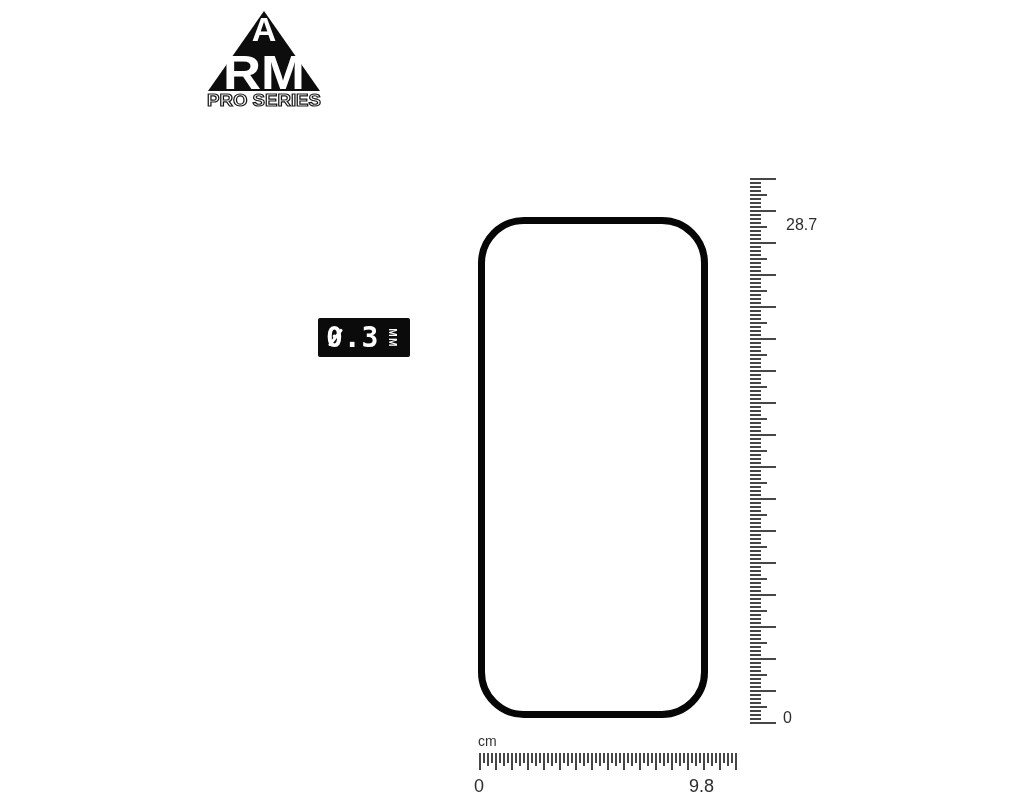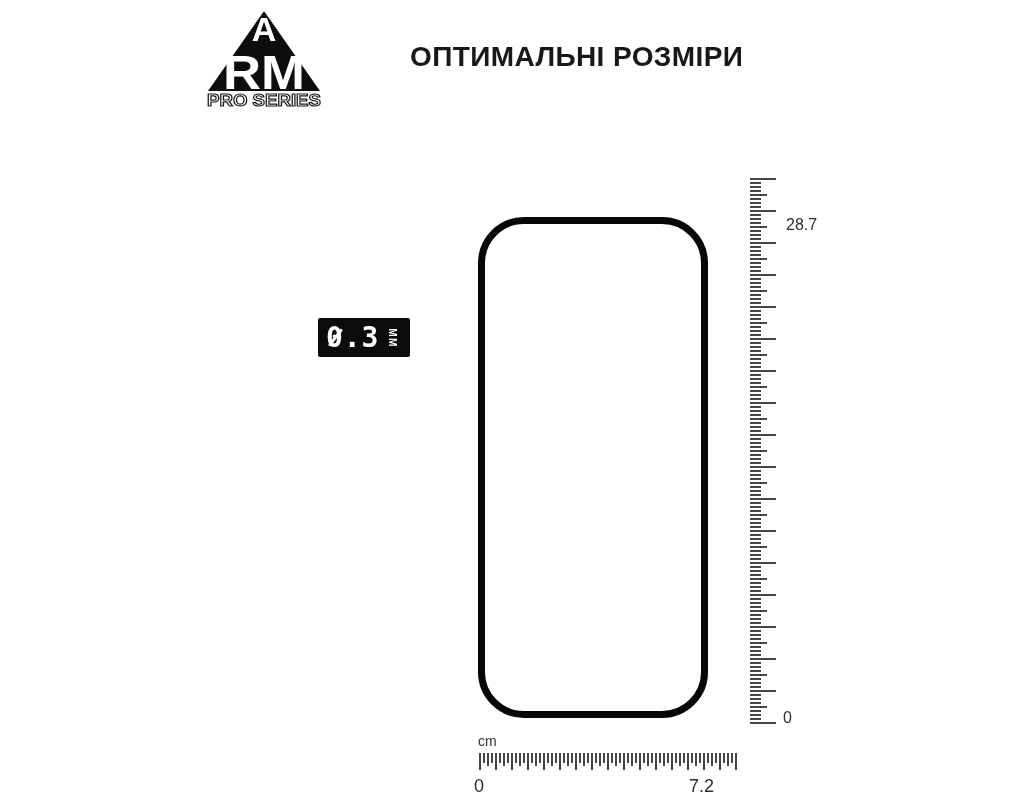--- a/index.html
+++ b/index.html
@@ -70,21 +70,20 @@
 <body>
 
 <svg id="logo" class="abs" viewBox="0 0 122 112">
   <polygon points="61,5 117,85 5,85" fill="#0d0d0d"></polygon>
   <text x="61" y="35" text-anchor="middle" fill="#ffffff" font-family="Liberation Sans, DejaVu Sans, sans-serif" font-size="34" font-weight="bold">A</text>
   <text x="61" y="83" text-anchor="middle" fill="#ffffff" font-family="Liberation Sans, DejaVu Sans, sans-serif" font-size="48" font-weight="bold" textLength="82" lengthAdjust="spacingAndGlyphs">RM</text>
   <text x="61" y="100" text-anchor="middle" fill="#ffffff" stroke="#151515" stroke-width="1.1" font-family="Liberation Sans, DejaVu Sans, sans-serif" font-size="16" font-weight="bold" textLength="114" lengthAdjust="spacingAndGlyphs">PRO SERIES</text>
 </svg>
 
 <div id="header" class="abs">
-  <div id="title">ОПТИМАЛЬНІ РОЗМІРИ</div>
 </div>
 
 <div id="badge" class="abs">
   <span class="badge-value">
     <span>0.3</span>
     <i class="zero-slash"></i>
   </span>
   <span class="badge-unit">MM</span>
 </div>
 
@@ -294,13 +293,13 @@
     <i style="left: 228px; top: 0px; height: 10px; width: 2px;"></i>
     <i style="left: 232px; top: 0px; height: 13px; width: 2px;"></i>
     <i style="left: 236px; top: 0px; height: 10px; width: 2px;"></i>
     <i style="left: 240px; top: 0px; height: 17px; width: 2px;"></i>
     <i style="left: 244px; top: 0px; height: 10px; width: 2px;"></i>
     <i style="left: 248px; top: 0px; height: 13px; width: 2px;"></i>
     <i style="left: 252px; top: 0px; height: 10px; width: 2px;"></i>
     <i style="left: 256px; top: 0px; height: 17px; width: 2px;"></i>
   </div>
 <div id="h-label-start" class="abs ruler-label">0</div>
-<div id="h-label-end" class="abs ruler-label">7.2</div>
+<div id="h-label-end" class="abs ruler-label">9.8</div>
 
 </body></html>

